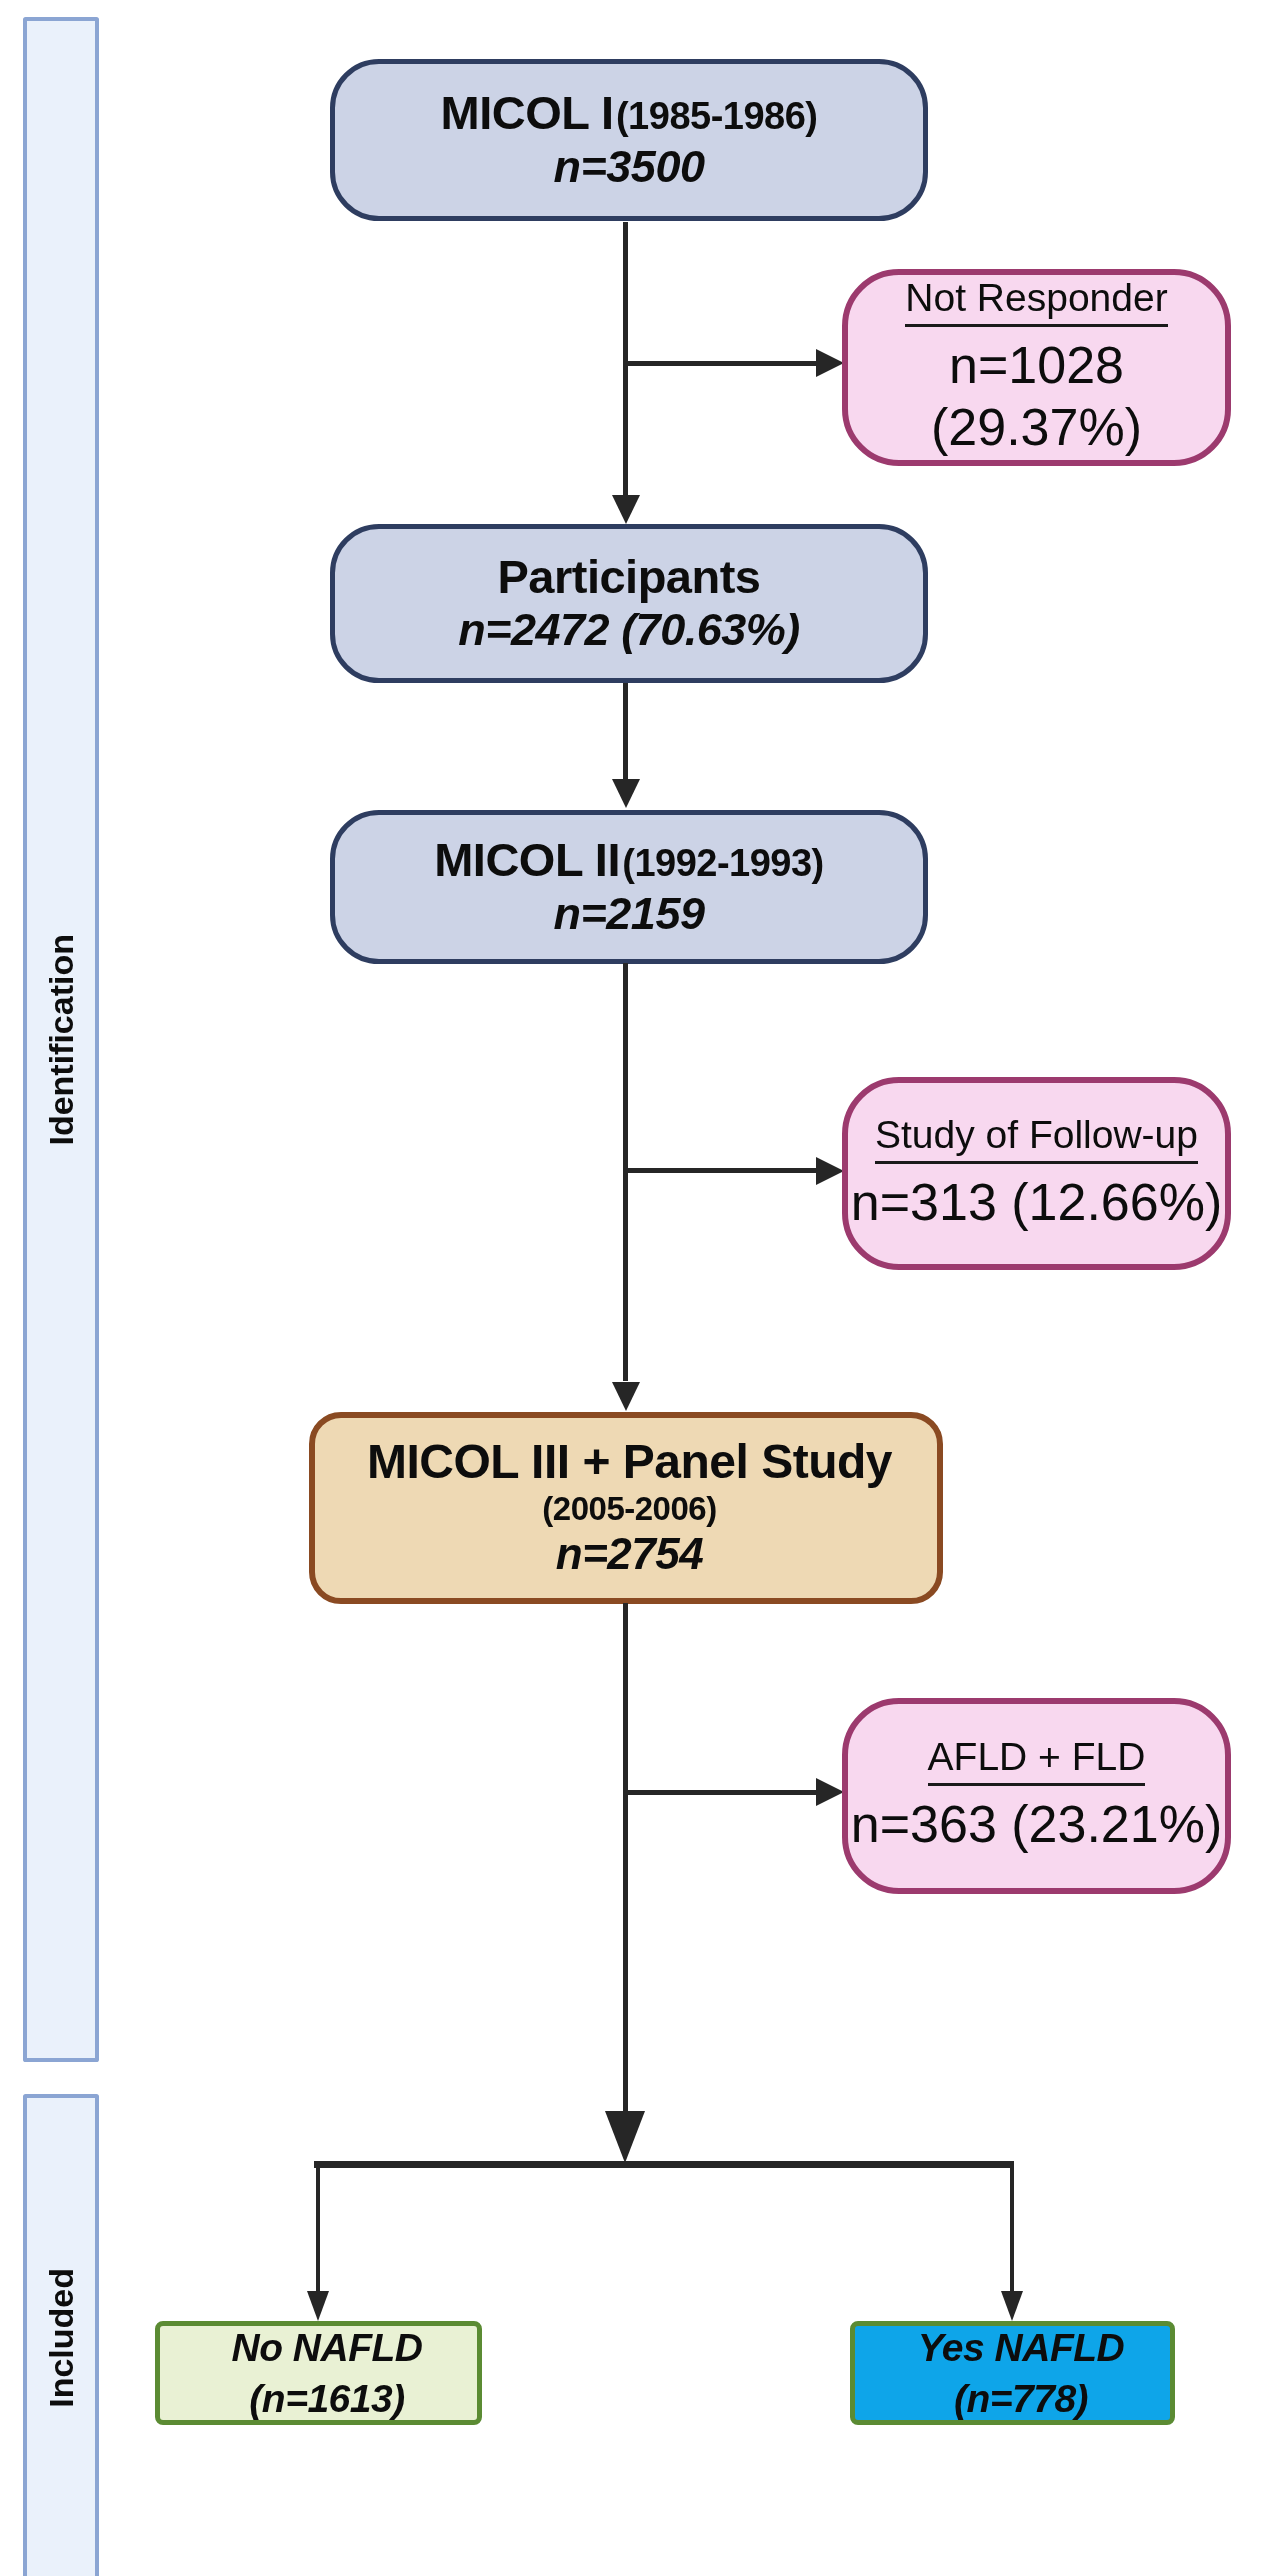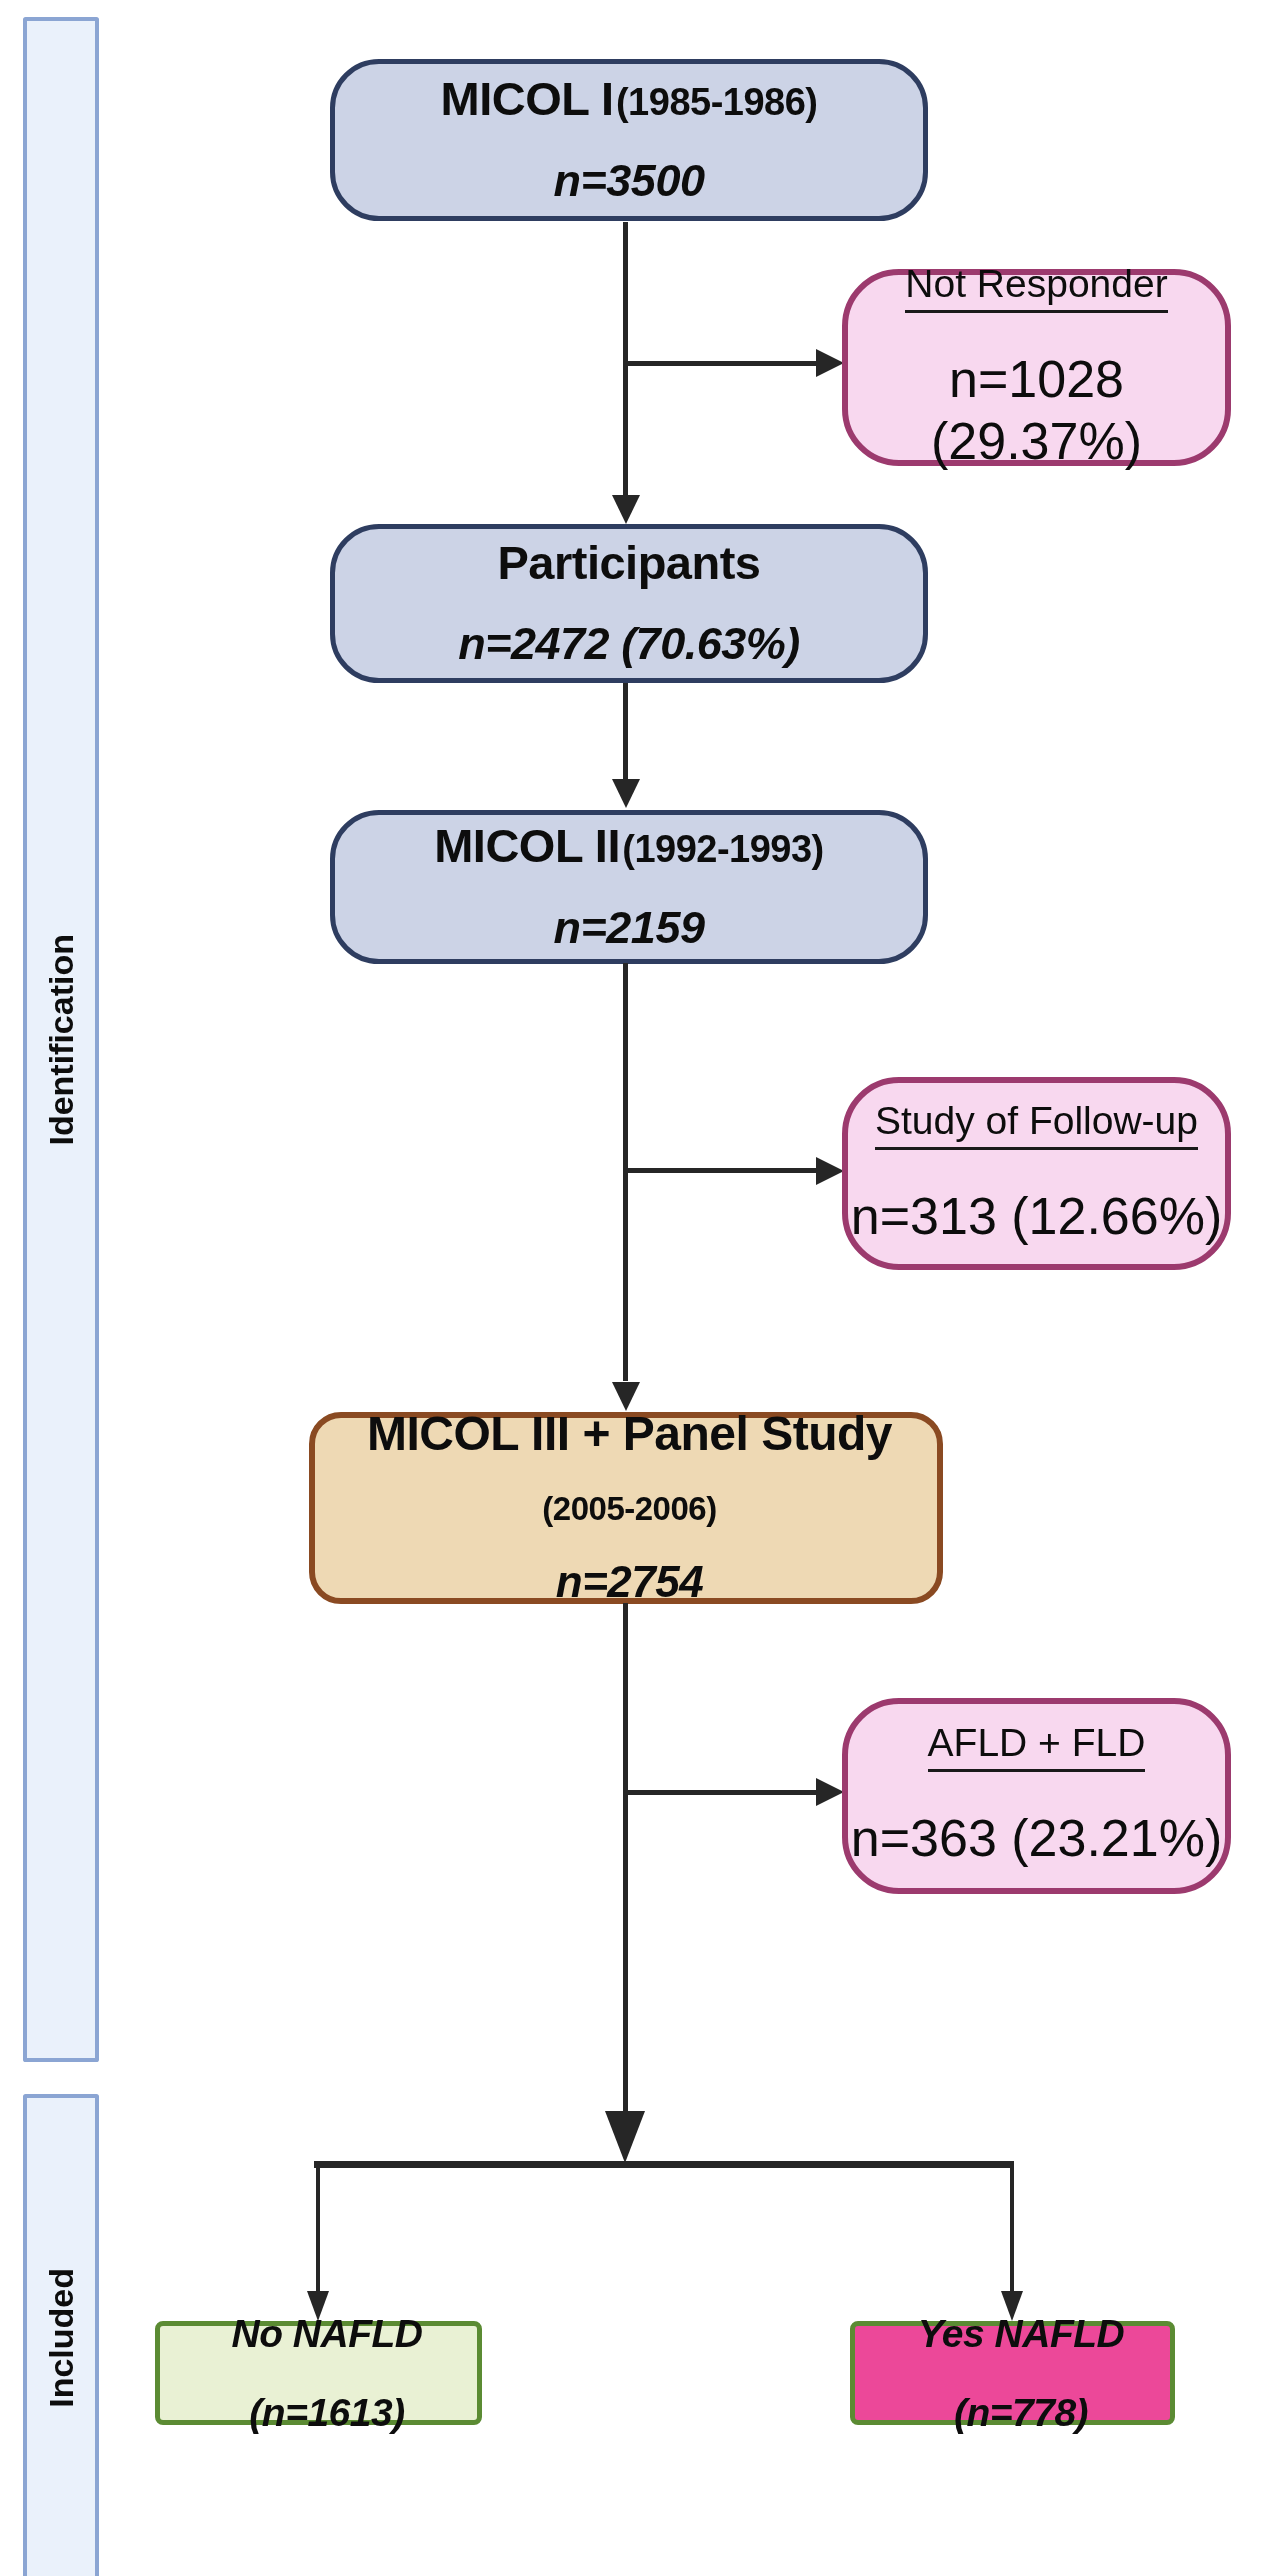--- a/index.html
+++ b/index.html
@@ -15,21 +15,21 @@
   }
   .phase-label{
     writing-mode:vertical-rl;transform:rotate(180deg);
     font-size:34px;font-weight:bold;color:#0d0d0d;white-space:nowrap;
   }
 
   
   .node{
     position:absolute;box-sizing:border-box;
     display:flex;flex-direction:column;align-items:center;justify-content:center;
-    text-align:center;color:#0d0d0d;gap:28px;
+    text-align:center;color:#0d0d0d;
   }
   .node.blue  {border:5.7px solid #2e3d60;border-radius:49px;background:#ccd3e6;}
   .node.pink  {border:6.7px solid #9c3a6e;border-radius:57px;background:#f8d8ef;}
   .node.orange{border:6.7px solid #8a4a22;border-radius:32px;background:#eed9b4;padding-left:7px;}
   .node.green {border:5.2px solid #5b8b33;border-radius:8px;background:#e9f1d4;padding-left:17px;}
 
   .t-main {font-size:47px;font-weight:bold;line-height:1.12;letter-spacing:-0.5px;}
   .t-year {font-size:38px;font-weight:bold;letter-spacing:-0.5px;}
   .t-count{font-size:45px;font-weight:bold;font-style:italic;line-height:1.18;letter-spacing:-0.5px;}
   .orange .t-main {font-size:48px;}
@@ -145,19 +145,19 @@
   <div class="vline thin" style="left: 316px; top: 2166px; height: 125px; background: rgb(38, 38, 38);"></div>
   <div class="head-down small" style="left:307px;top:2291px;"></div>
   <div class="vline thin" style="left: 1010px; top: 2166px; height: 125px; background: rgb(38, 38, 38);"></div>
   <div class="head-down small" style="left:1001px;top:2291px;"></div>
 
   <div class="node green" style="left: 155px; top: 2321px; width: 327px; height: 104px; background: rgb(233, 241, 212); border-color: rgb(91, 139, 51);">
     <div class="g-line">No NAFLD</div>
     <div class="g-line">(n=1613)</div>
   </div>
 
-  <div class="node green" style="left: 850px; top: 2321px; width: 325px; height: 104px; background: #ec4899; border-color: rgb(91, 139, 51);">
+  <div class="node green" style="left: 850px; top: 2321px; width: 325px; height: 104px; background: #0ea5e9; border-color: rgb(91, 139, 51);">
     <div class="g-line">Yes NAFLD</div>
     <div class="g-line">(n=778)</div>
   </div>
 
 </div>
 
 
 </body></html>

